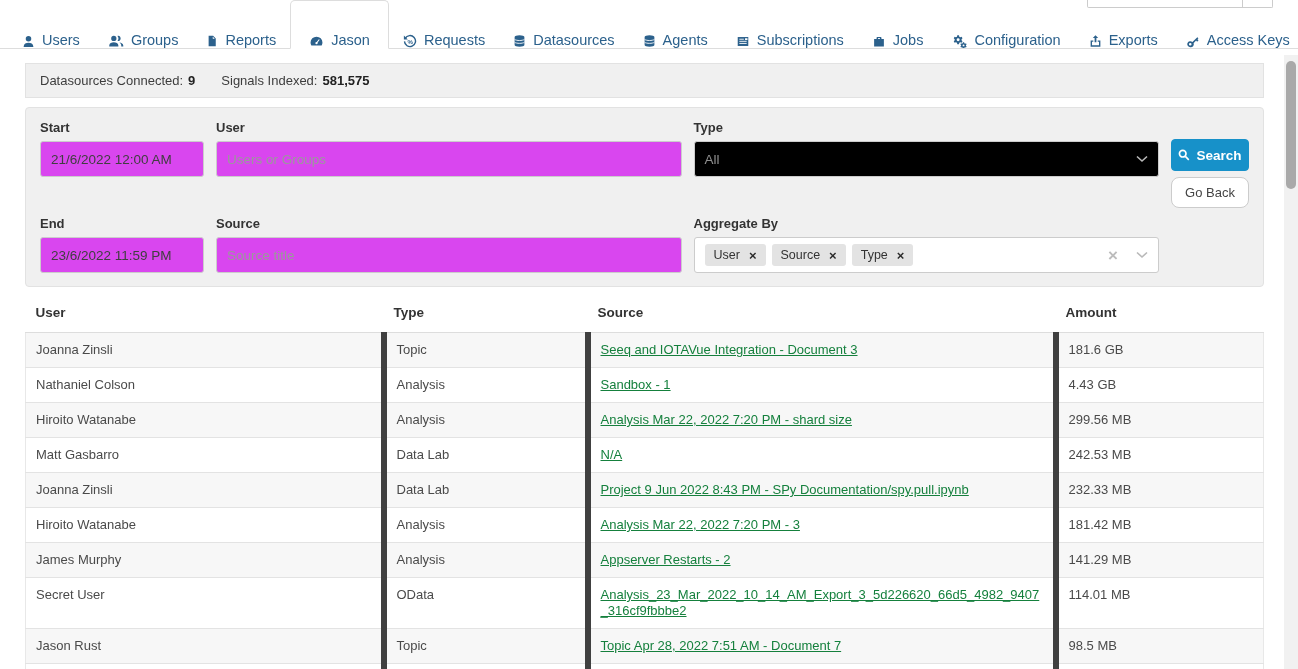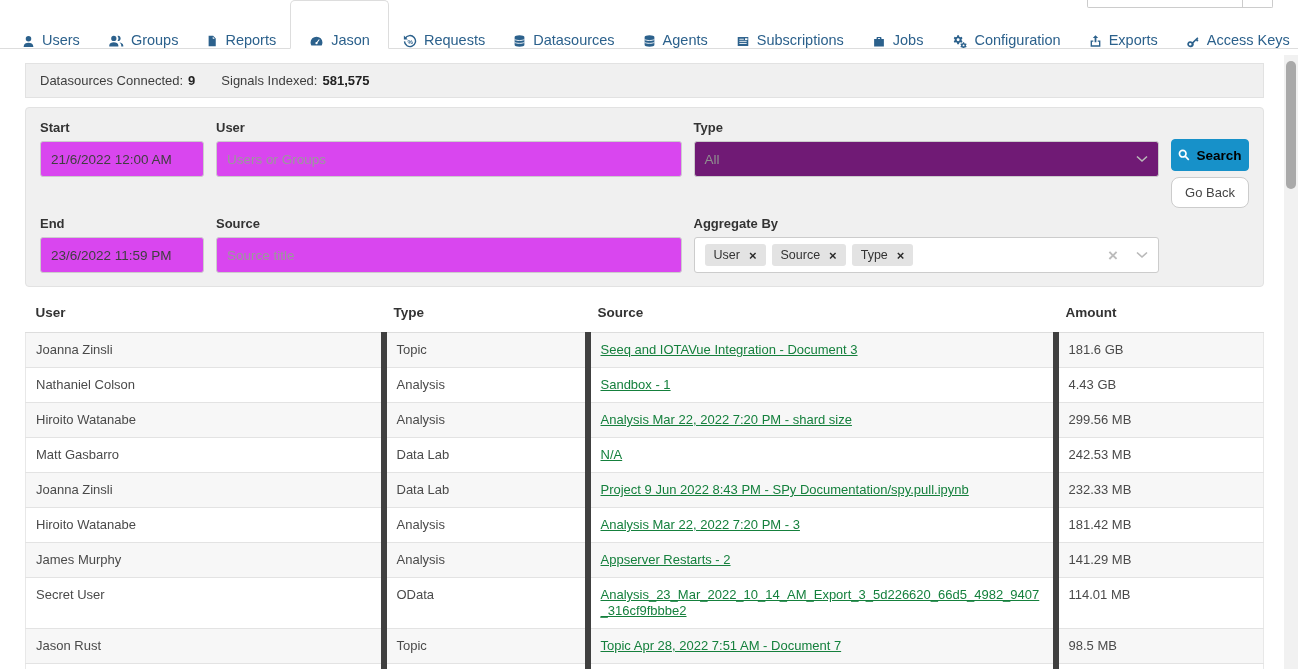--- a/index.html
+++ b/index.html
@@ -28,33 +28,33 @@
     padding:9px 14px; display:flex; gap:26px; font-size:13px; color:#3d3d3d; margin-bottom:9px; }
   .stat b { margin-left:5px; color:#222; }
 
   .filterpanel { background:#f0f0f0; border:1px solid #e2e2e2; border-radius:4px;
     padding:12px 14px 13px; display:grid; grid-template-columns:164px 1fr 1fr 78px;
     column-gap:12px; row-gap:8px; }
   .field label { display:block; font-size:13px; font-weight:bold; color:#333; margin-bottom:6px; }
   .tbox { width:100%; height:36px; background:#d946ef; border:1px solid #ccc; border-radius:3px;
     padding:0 10px; font-size:13.5px; color:#3f3f3f; font-family:inherit; }
   .tbox::placeholder { color:#9a9a9a; opacity:1; }
-  .selectbox { width:100%; height:36px; background:#701a75; border:1px solid #ccc; border-radius:3px;
+  .selectbox { width:100%; height:36px; background:#000000; border:1px solid #ccc; border-radius:3px;
     display:flex; align-items:center; padding:0 10px; font-size:13.5px; color:#8f8f8f; cursor:pointer; }
   .selectbox .flex1 { flex:1; }
   .chev { color:#b9b9b9; display:flex; align-items:center; }
   .multibox { width:100%; min-height:36px; background:#fff; border:1px solid #ccc; border-radius:3px;
     display:flex; align-items:center; gap:6px; padding:0 10px; cursor:pointer; }
   .chip { background:#e3e3e3; border-radius:3px; padding:4px 9px; font-size:12.5px; color:#333;
     display:flex; align-items:center; gap:9px; }
   .chip .rm { font-weight:bold; color:#2b2b2b; cursor:pointer; font-size:13px; line-height:1; }
   .clearx { color:#bcbcbc; font-size:17px; font-weight:bold; margin-right:12px; cursor:pointer; line-height:1; }
   .btncol { display:flex; flex-direction:column; gap:6px; margin-top:19px; }
   .btn-search { height:32px; background:#1791c9; border:1px solid #1791c9; border-radius:4px;
-    color:#000000; font-size:13.5px; font-family:inherit; display:flex; align-items:center;
+    color:#ffffff; font-size:13.5px; font-family:inherit; display:flex; align-items:center;
     justify-content:center; gap:6px; cursor:pointer; font-weight:bold; }
   .btn-goback { height:31px; background:#fff; border:1px solid #ccc; border-radius:8px;
     color:#444; font-size:13px; font-family:inherit; cursor:pointer; }
 
   
   .usagetable { width:100%; border-collapse:collapse; table-layout:fixed; margin-top:7px; font-size:13px; }
   .usagetable col.c-user { width:358px; } .usagetable col.c-type { width:204px; }
   .usagetable col.c-source { width:468px; } .usagetable col.c-amount { width:auto; }
   .usagetable th { text-align:left; font-size:13.5px; color:#333; padding:11px 10px 12px;
     border-bottom:1px solid #ddd; }

